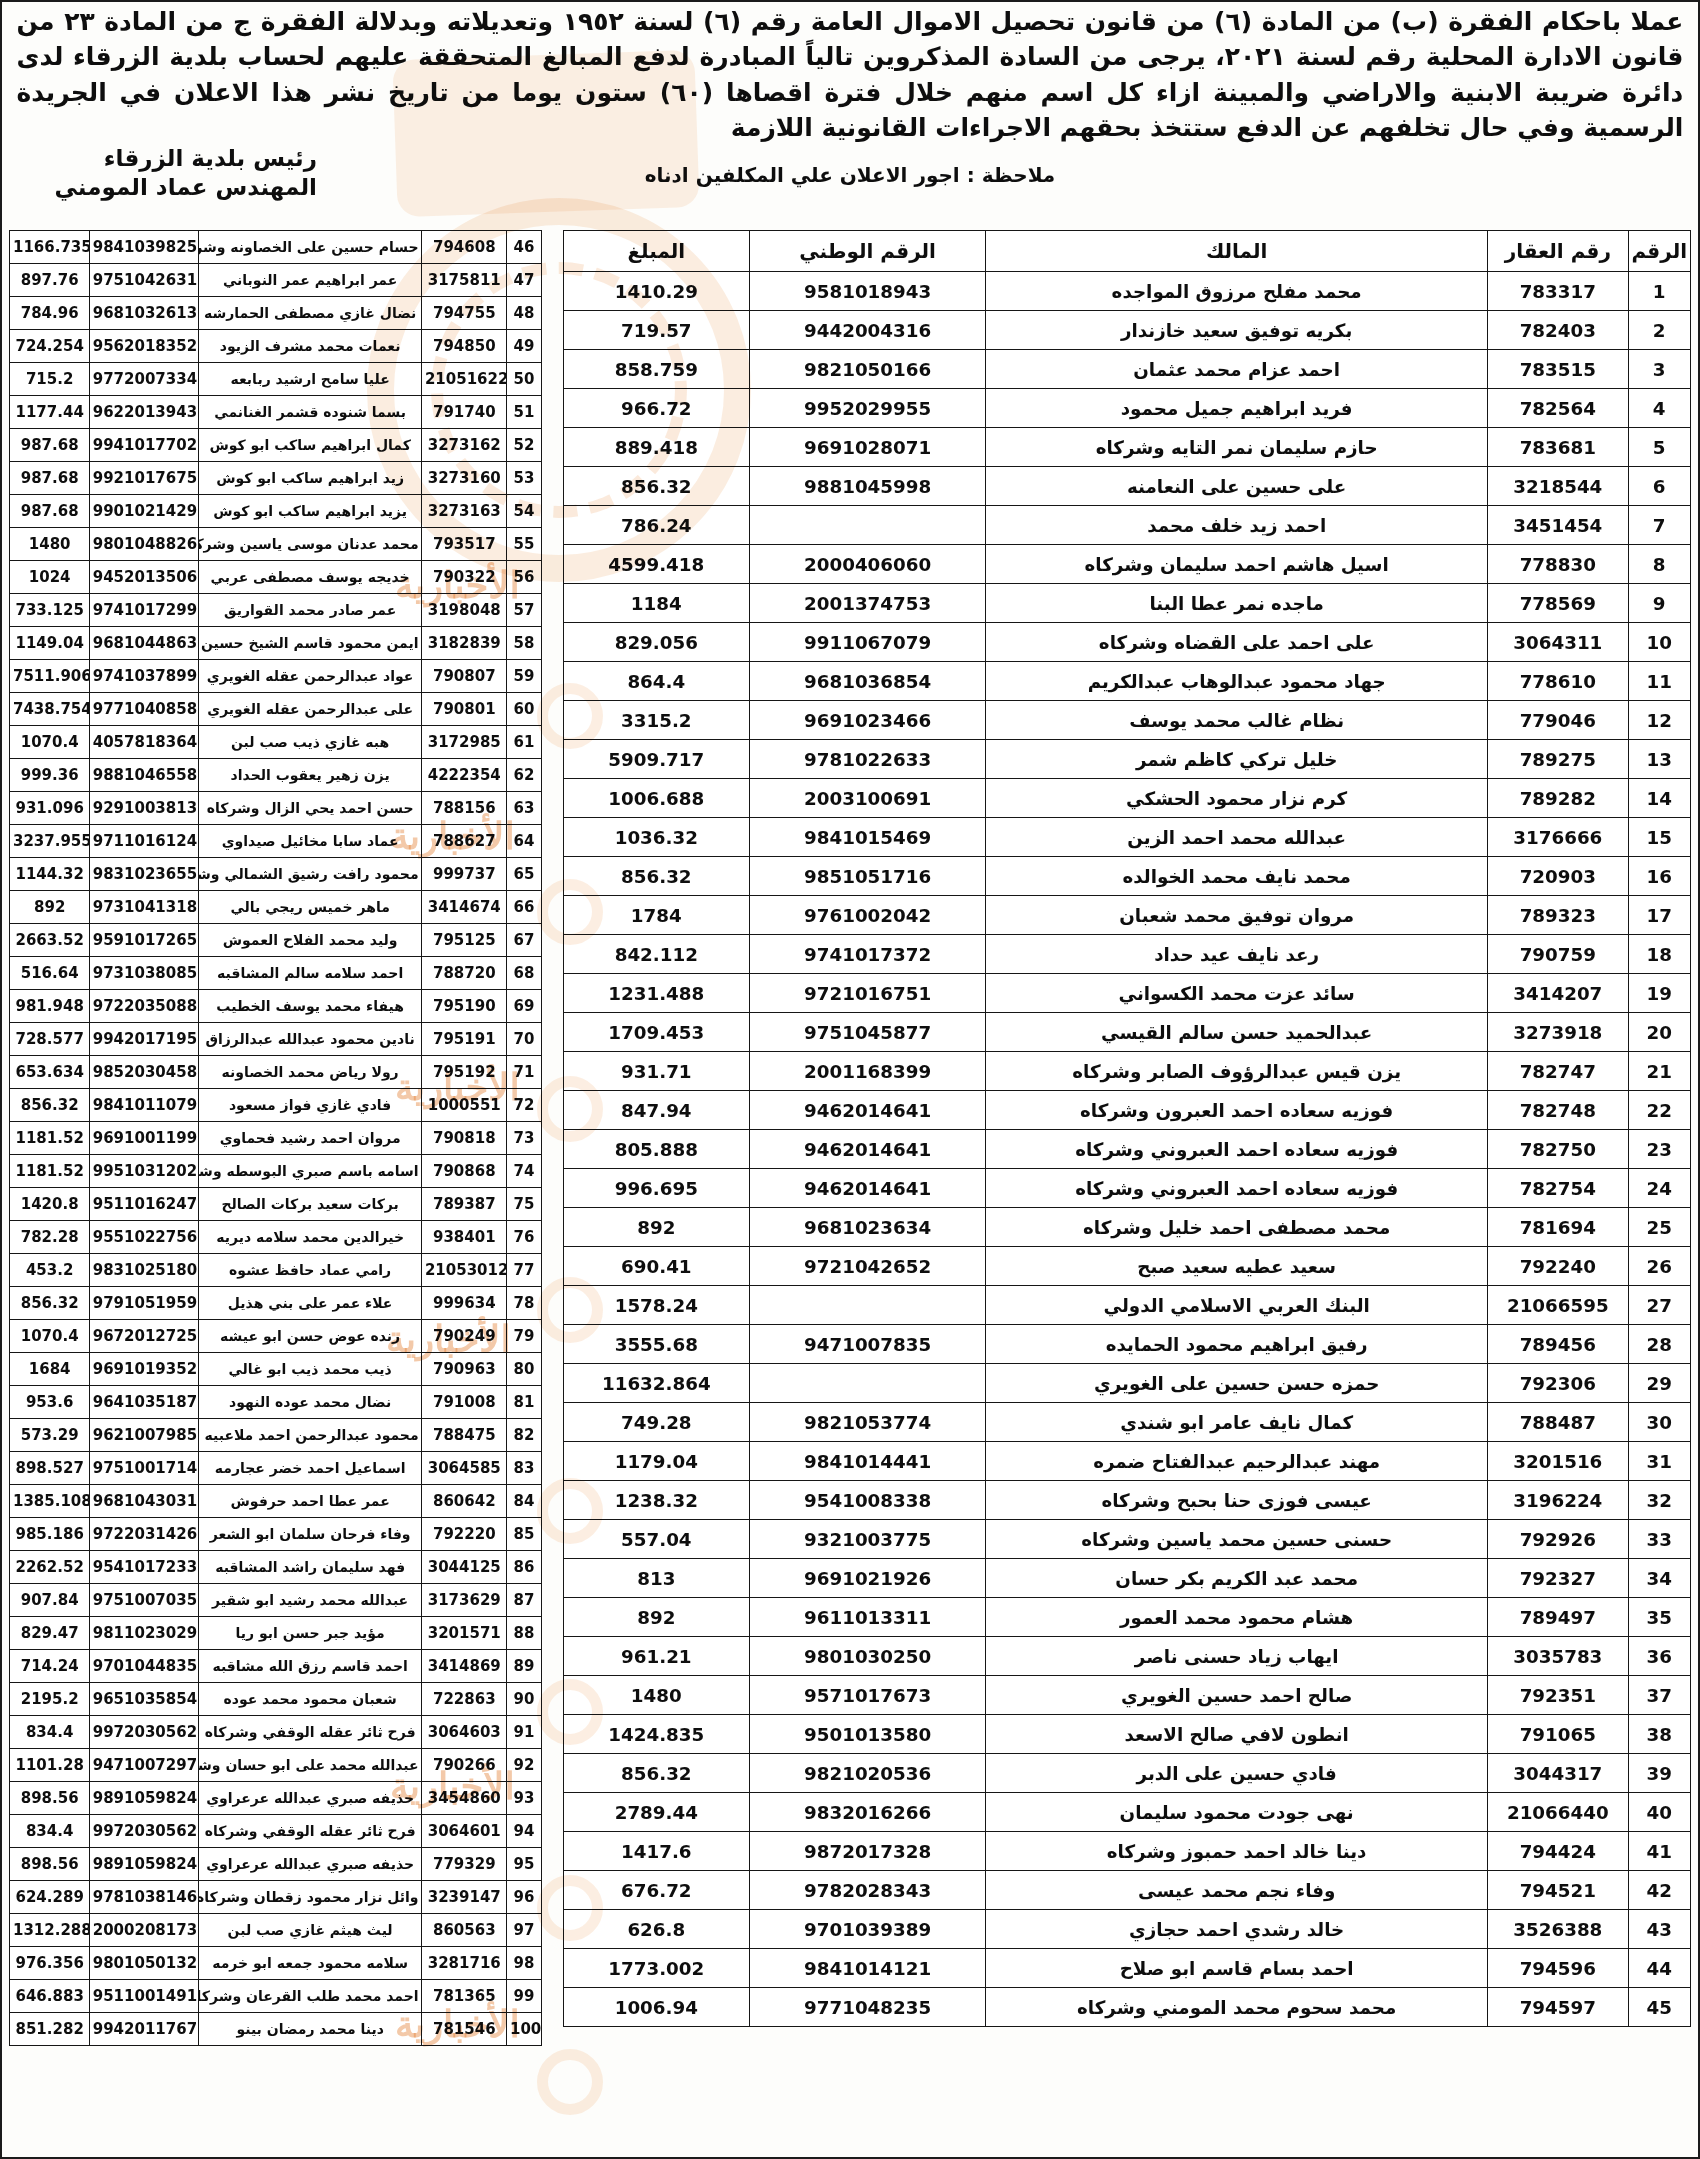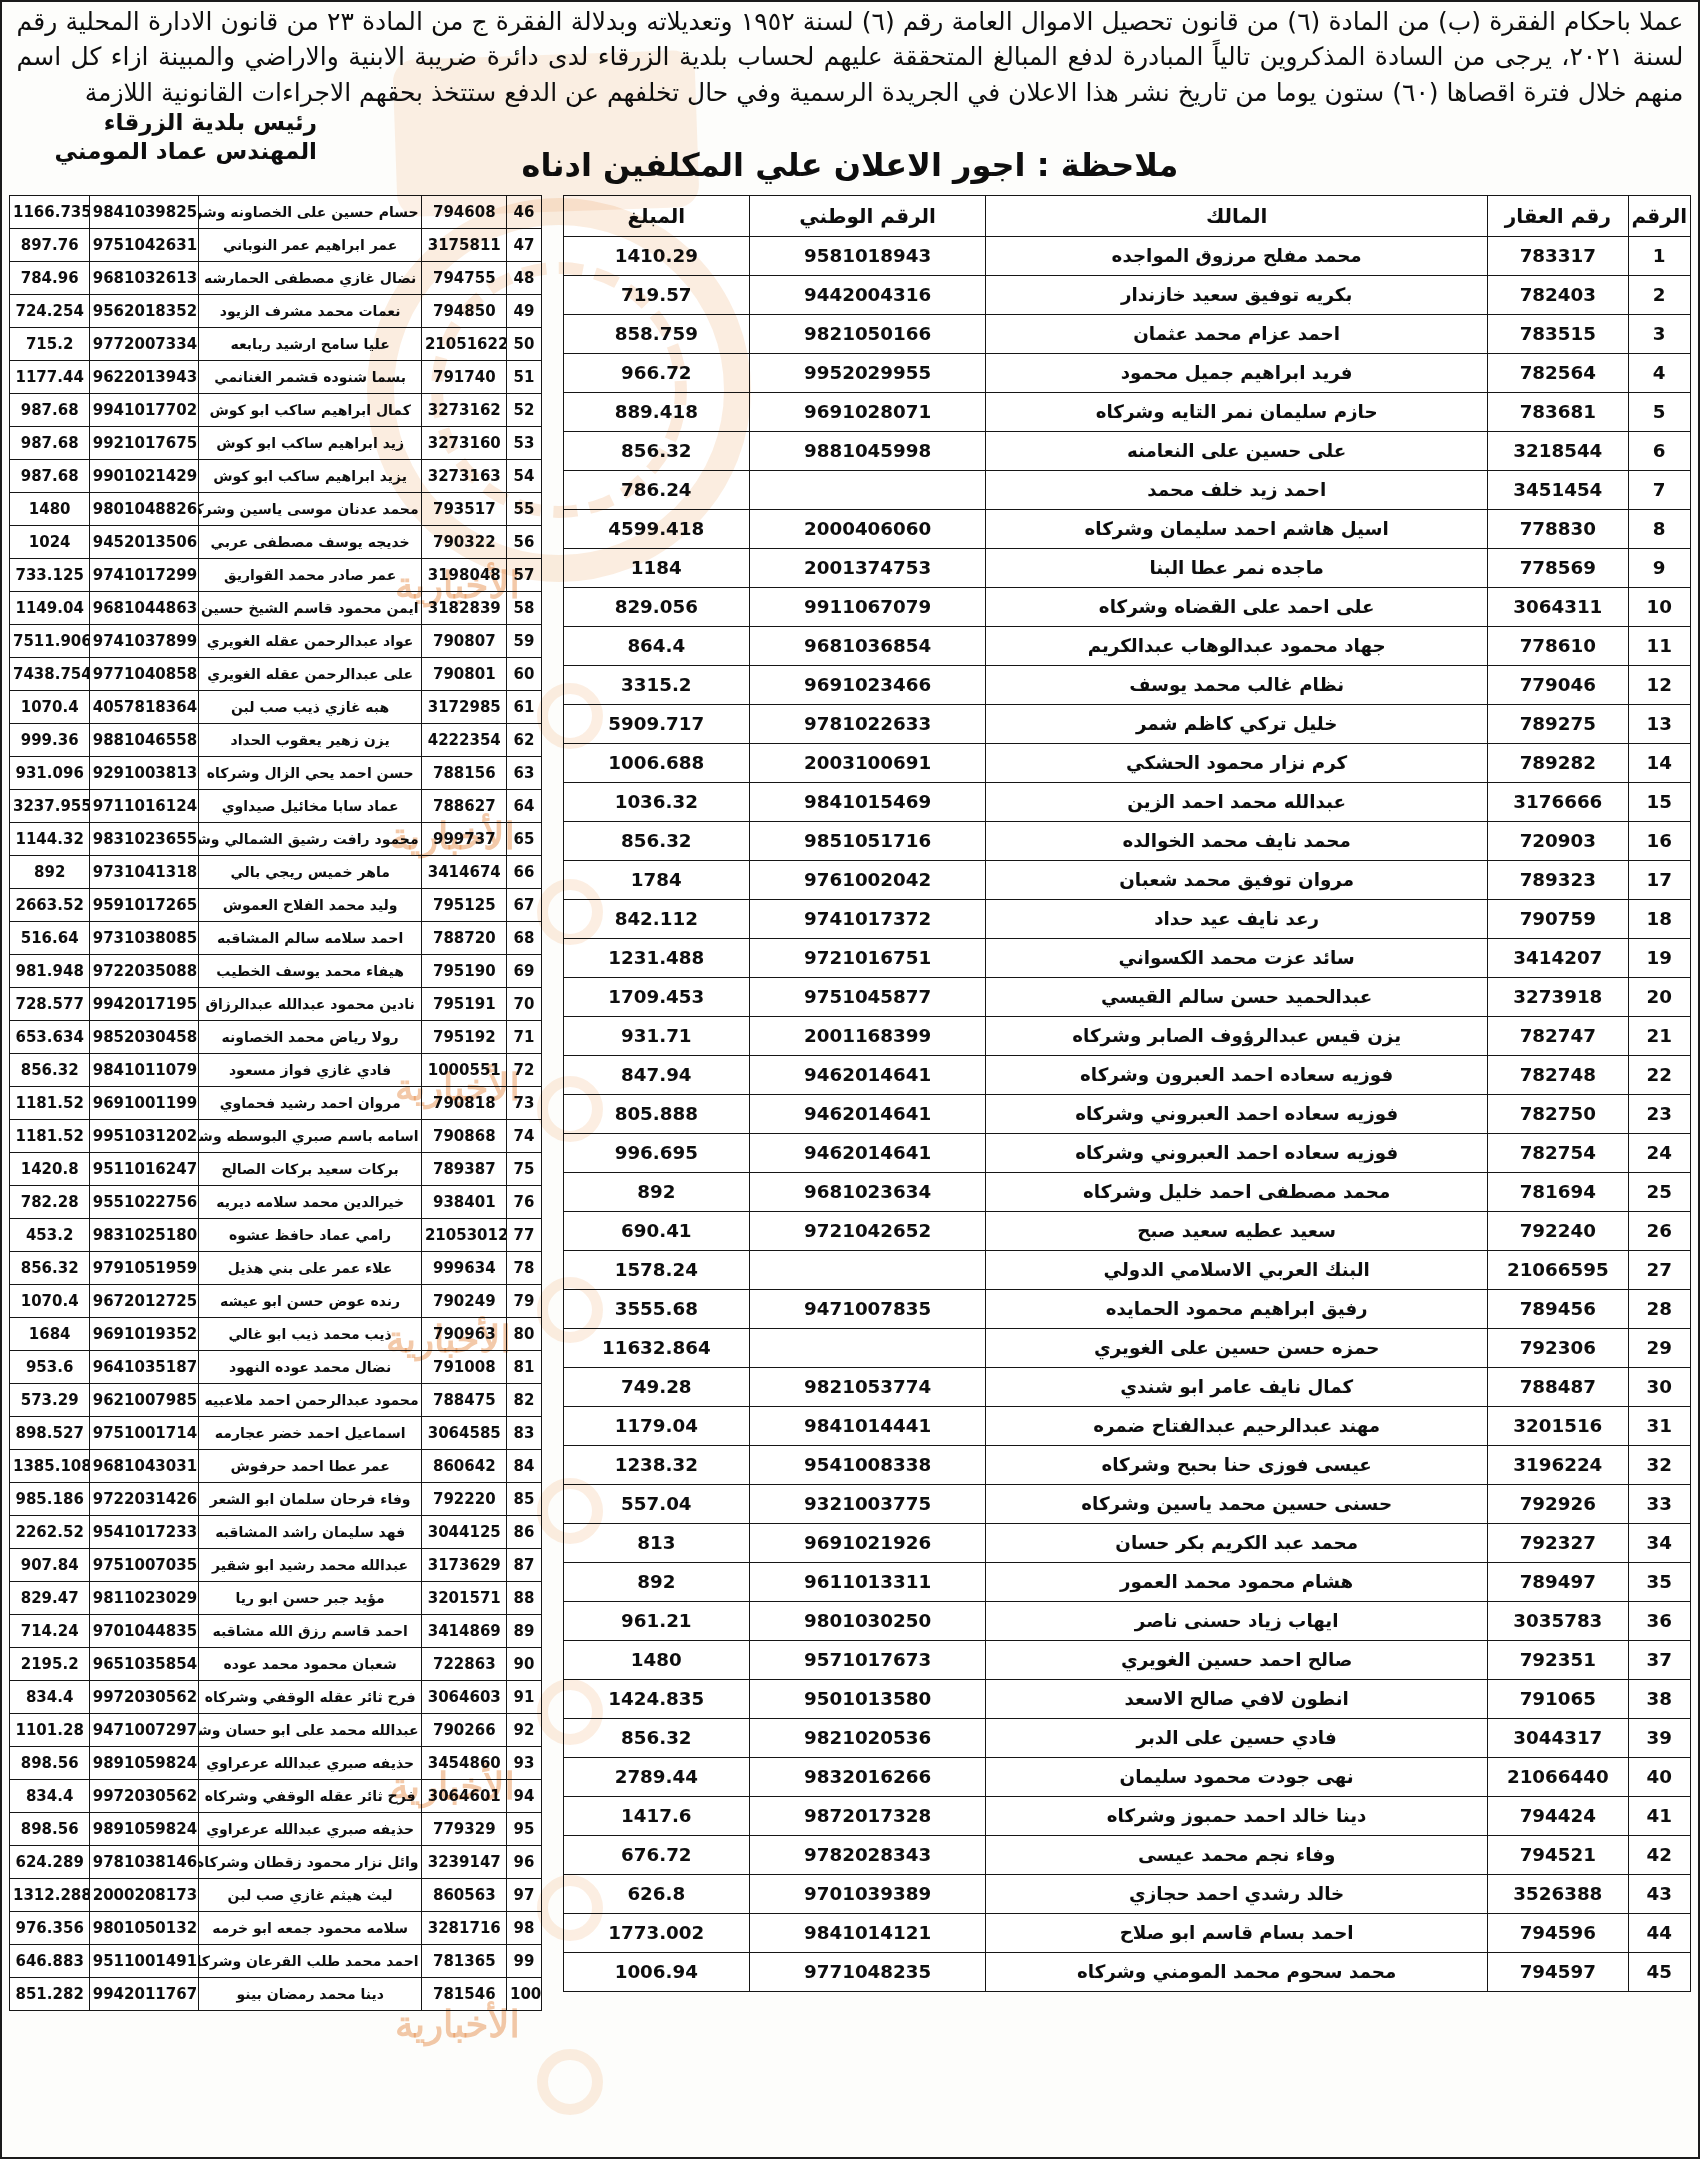--- a/index.html
+++ b/index.html
@@ -19,41 +19,41 @@
   .title{
     margin:9.1px 0 3.7px;
     text-align:center;
     font-size:35px;
     font-weight:800;
     letter-spacing:-0.5px;
   }
   .body-text{
     margin:1.8px 14.6px 3.7px;
     font-size:25px;
-    font-weight:400;
+    font-weight:700;
     line-height:1.42;
     text-align:justify;
   }
   .header-bottom{
     position:relative;
     height:79px;
     margin:0 14.6px;
   }
   .signature{
     position:absolute;
     left:38px;top:-5.5px;
     font-size:23px;
     font-weight:800;
     line-height:1.25;
   }
   .note{
     position:absolute;
-    left:50%;top:32px;
+    left:50%;top:14px;
     transform:translateX(-50%);
-    font-size:32px;
+    font-size:20px;
     font-weight:800;
     white-space:nowrap;
   }
   
   .tables{
     display:flex;
     gap:21px;
     margin:1.8px 7.3px 0;
     align-items:flex-start;
   }

